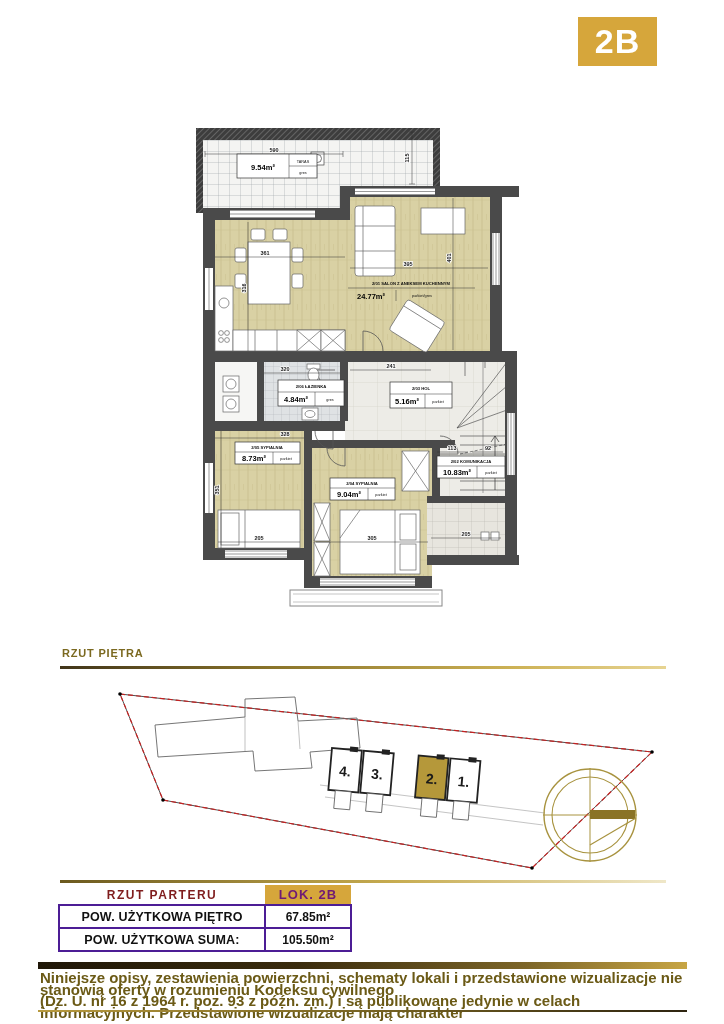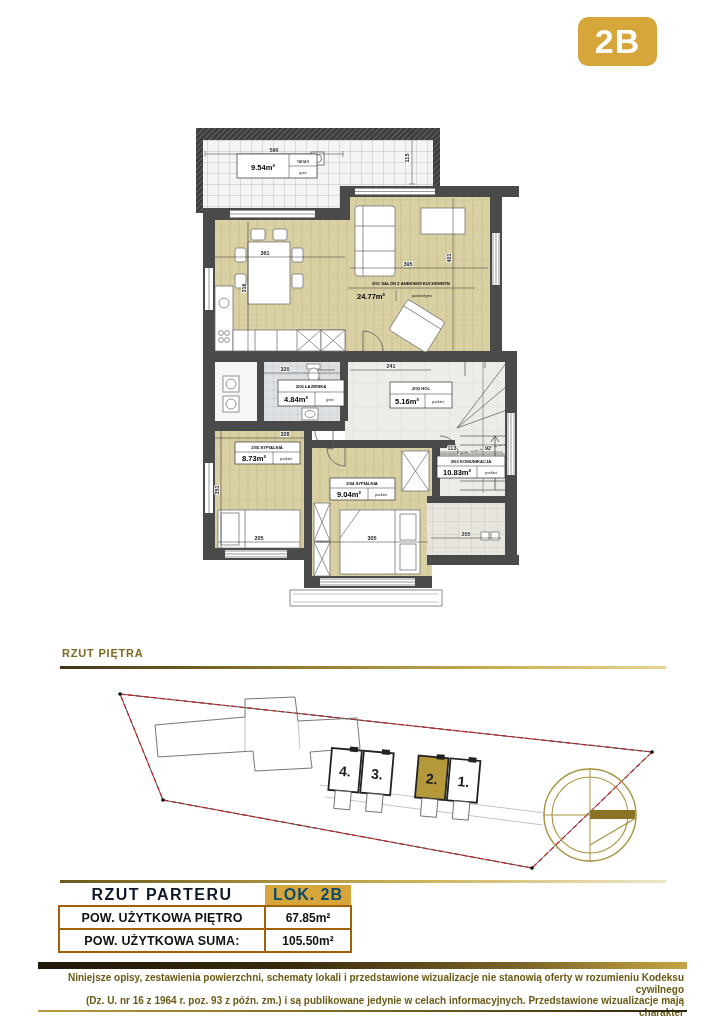--- a/index.html
+++ b/index.html
@@ -2,40 +2,40 @@
 <html><head>
 <meta charset="utf-8">
 <style>
   html,body{margin:0;padding:0;background:#fff;}
   #page{position:relative;width:724px;height:1024px;background:#ffffff;overflow:hidden;
         font-family:"Liberation Sans", sans-serif;}
   .abs{position:absolute;}
   
   #badge{left:578px;top:17px;width:79px;height:49px;background:#D6A63B;color:#fff;
          font-weight:bold;font-size:34px;display:flex;align-items:center;justify-content:center;
-         letter-spacing:1px;border-radius:10px;}
+         letter-spacing:1px;}
   
   #sec-title{left:62px;top:647px;font-size:11px;font-weight:bold;color:#7B6920;letter-spacing:.8px;}
   .gold-line{height:3px;background:linear-gradient(90deg,#41351a 0%,#8a742a 35%,#cdb256 75%,#e7d492 100%);}
   #line-title{left:60px;top:666px;width:606px;}
   #line-table{left:60px;top:880px;width:606px;background:linear-gradient(90deg,#6b591e 0%,#c7ac50 55%,#efe7c8 100%);}
   
   #area-table{left:58px;top:885px;border-collapse:collapse;}
-  #area-table td{border:2px solid #a16207;text-align:center;vertical-align:middle;
+  #area-table td{border:2px solid #4c1d95;text-align:center;vertical-align:middle;
                  font-weight:bold;color:#111;background:#fff;}
   #area-table .c1{width:202px;height:19px;font-size:12.5px;letter-spacing:.2px;}
   #area-table .c2{width:82px;font-size:12px;}
   #area-table .hdr td{border:none;height:17px;}
-  #area-table .hdr .c1{color:#0f172a;font-size:16px;letter-spacing:1.5px;}
-  #area-table .hdr .c2{background:#D6A63B;color:#0c4a6e;font-size:16px;letter-spacing:1px;}
+  #area-table .hdr .c1{color:#7f1d1d;font-size:12px;letter-spacing:1.5px;}
+  #area-table .hdr .c2{background:#D6A63B;color:#701a75;font-size:13px;letter-spacing:1px;}
   
   #disc-band{left:38px;top:962px;width:649px;height:7px;
      background:linear-gradient(90deg,#1f1708 0%,#3a2c0e 40%,#7c6528 75%,#c7a544 100%);}
-  #disclaimer{left:40px;top:972px;width:644px;text-align:right;color:#6b5a16;
-      font-size:10px;font-weight:bold;line-height:11.5px;}
+  #disclaimer{left:40px;top:972px;width:644px;text-align:left;color:#6b5a16;
+      font-size:15px;font-weight:bold;line-height:11.5px;}
   #line-bottom{left:38px;top:1010px;width:649px;height:2px;
      background:linear-gradient(90deg,#b89a3e 0%,#6b591e 60%,#2e2410 100%);}
   
   .dimt{font-family:"Liberation Sans",sans-serif;font-size:5.5px;fill:#222;
         paint-order:stroke;stroke:#ffffff;stroke-width:1.6px;font-weight:bold;}
   .dimv{font-family:"Liberation Sans",sans-serif;font-size:5.5px;fill:#222;font-weight:bold;
         paint-order:stroke;stroke:#ffffff;stroke-width:1.6px;}
   .rl-s{font-family:"Liberation Sans",sans-serif;font-size:4.2px;fill:#111;font-weight:bold;}
   .rl-a{font-family:"Liberation Sans",sans-serif;font-size:7.5px;fill:#000;font-weight:bold;}
   .rl-f{font-family:"Liberation Sans",sans-serif;font-size:3.8px;fill:#111;}

